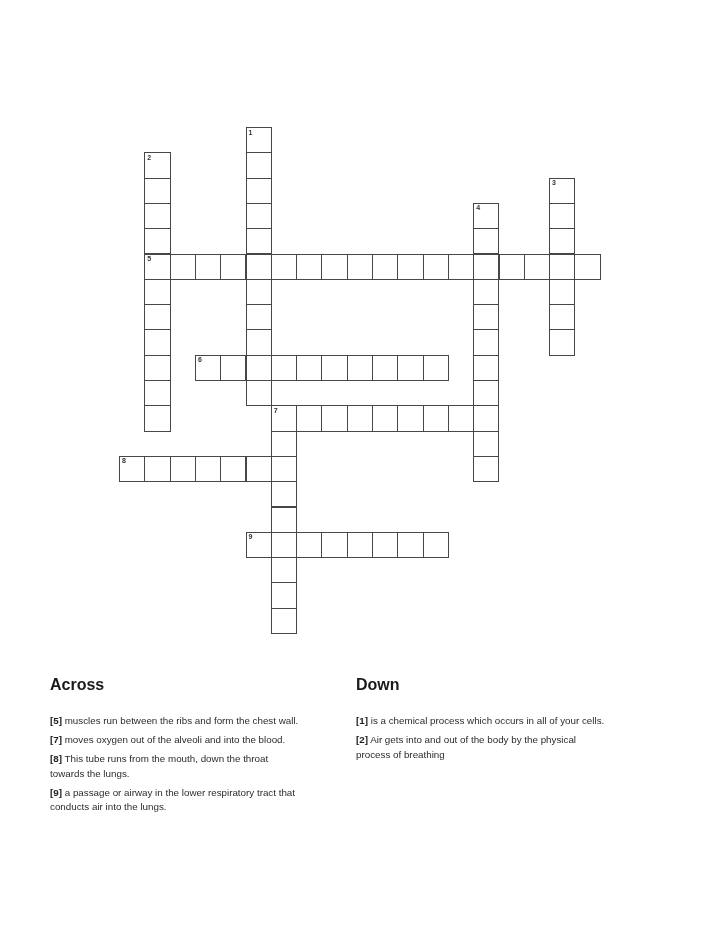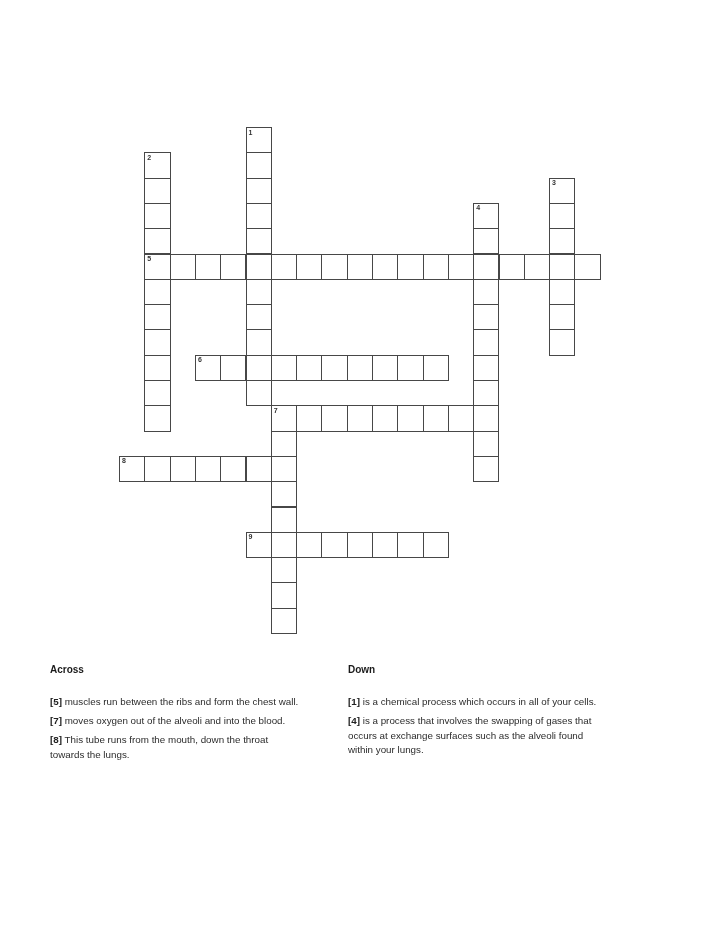--- a/index.html
+++ b/index.html
@@ -49,24 +49,24 @@
     line-height: 8px;
     font-weight: bold;
     color: #333333;
   }
   .clues {
     position: absolute;
     width: 302px;
     top: 664px;
   }
   .clues-across { left: 50px; }
-  .clues-down   { left: 348px; }
+  .clues-down   { left: 356px; }
   .clues-header {
-    margin: 0 0 20px 0;
-    font-size: 10px;
+    margin: 12px 0 20px 0;
+    font-size: 16px;
     font-weight: bold;
     color: #1a1a1a;
   }
   .clue {
     margin: 0 0 4.5px 0;
     font-size: 9.8px;
     line-height: 14.5px;
     color: #2b2b2b;
   }
   .clue b { font-weight: bold; color: #222222; }
@@ -188,23 +188,24 @@
       <div class="cell" style="left: 397.3px; top: 531.8px;"></div>
       <div class="cell" style="left: 422.6px; top: 531.8px;"></div>
     </div>
 
   <div class="clues clues-across">
     <h2 class="clues-header">Across</h2>
     <div id="across-list">
         <p class="clue"><b>[5]</b> muscles run between the ribs and form the chest wall.</p>
         <p class="clue"><b>[7]</b> moves oxygen out of the alveoli and into the blood.</p>
         <p class="clue"><b>[8]</b> This tube runs from the mouth, down the throat<br>towards the lungs.</p>
+        <p class="clue"><b>[9]</b> a passage or airway in the lower respiratory tract that<br>conducts air into the lungs.</p>
       </div>
   </div>
 
   <div class="clues clues-down">
     <h2 class="clues-header">Down</h2>
     <div id="down-list">
         <p class="clue"><b>[1]</b> is a chemical process which occurs in all of your cells.</p>
-        <p class="clue"><b>[4]</b> is a process that involves the swapping of gases that<br>occurs at exchange surfaces such as the alveoli found<br>within your lungs.</p>
+        <p class="clue"><b>[2]</b> Air gets into and out of the body by the physical<br>process of breathing</p>
       </div>
   </div>
 </div>
 
 </body></html>

